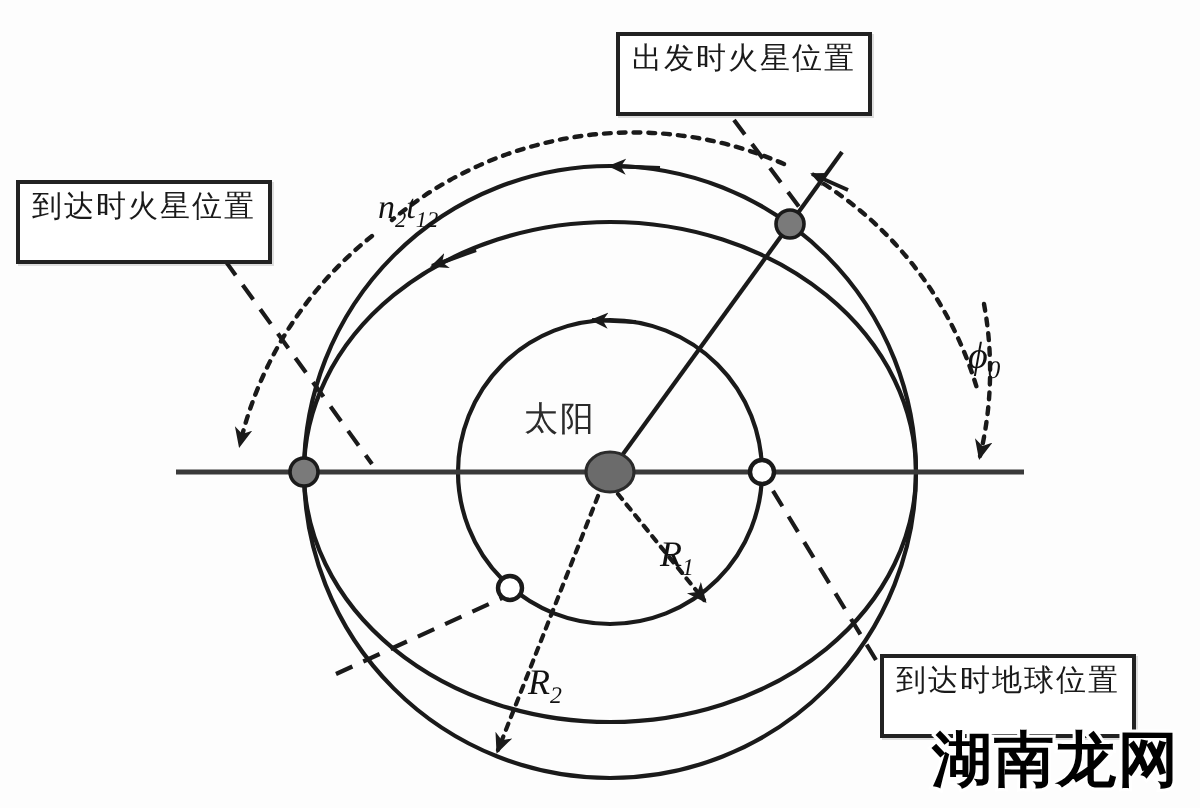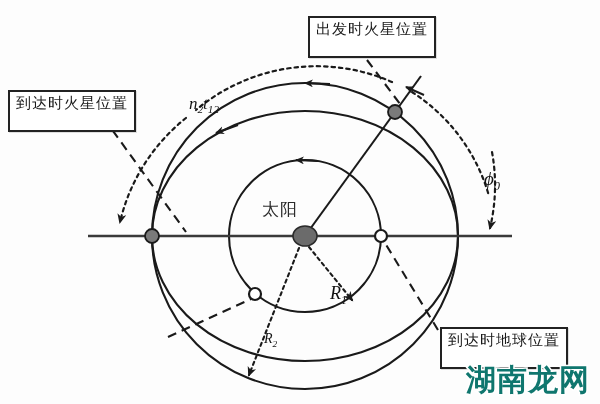--- a/index.html
+++ b/index.html
@@ -51,21 +51,21 @@
     font-style: italic;
     color: #111111;
     white-space: nowrap;
   }
   .math-label sub {
     font-size: 66%;
     font-style: italic;
   }
   #label-n2t12 { font-size: 17px; }
   #label-R1 { font-size: 18px; }
-  #label-R2 { font-size: 14px; }
+  #label-R2 { font-size: 18px; }
   #label-phi0 { font-size: 19px; margin-top: 44px; }
   .cjk-plain {
     position: absolute;
     font-family: "DejaVu Sans", "Liberation Sans", sans-serif;
     font-size: 17px;
     color: #2b2b2b;
     letter-spacing: 1px;
     white-space: nowrap;
     text-align: center;
   }
@@ -180,21 +180,21 @@
 
 
   <div class="callout" id="callout-earth-departure" style="left:440px; top:327px;">
     <span>到达时地球位置</span>
   </div>
 
   <div class="cjk-plain" id="label-sun" style="left:262px; top:198px;">太阳</div>
 
   <div class="math-label" id="label-n2t12" style="left:173px; top:94px;margin-left:16px;"><span>n</span><sub>2</sub><span>t</span><sub>12</sub></div>
 
-  <div class="math-label" id="label-R1" style="left:330px; top:283px;"><span>R</span><sub>1</sub></div>
+  <div class="math-label" id="label-R1" style="left:330px; top:267px;"><span>R</span><sub>1</sub></div>
 
   <div class="math-label" id="label-R2" style="left:264px; top:331px;"><span>R</span><sub>2</sub></div>
 
   <div class="math-label" id="label-phi0" style="left:484px; top:124px;"><span>ϕ</span><sub>0</sub></div>
 
-  <div id="watermark" style="left: 466px; top: 360px; color: #0f766e; font-family: Liberation Serif, serif;"><span class="wm-inner">湖南龙网</span></div>
+  <div id="watermark" style="left: 466px; top: 360px; color: #000000; font-family: Liberation Serif, serif;"><span class="wm-inner">湖南龙网</span></div>
 
 </div>
 
 </body></html>

